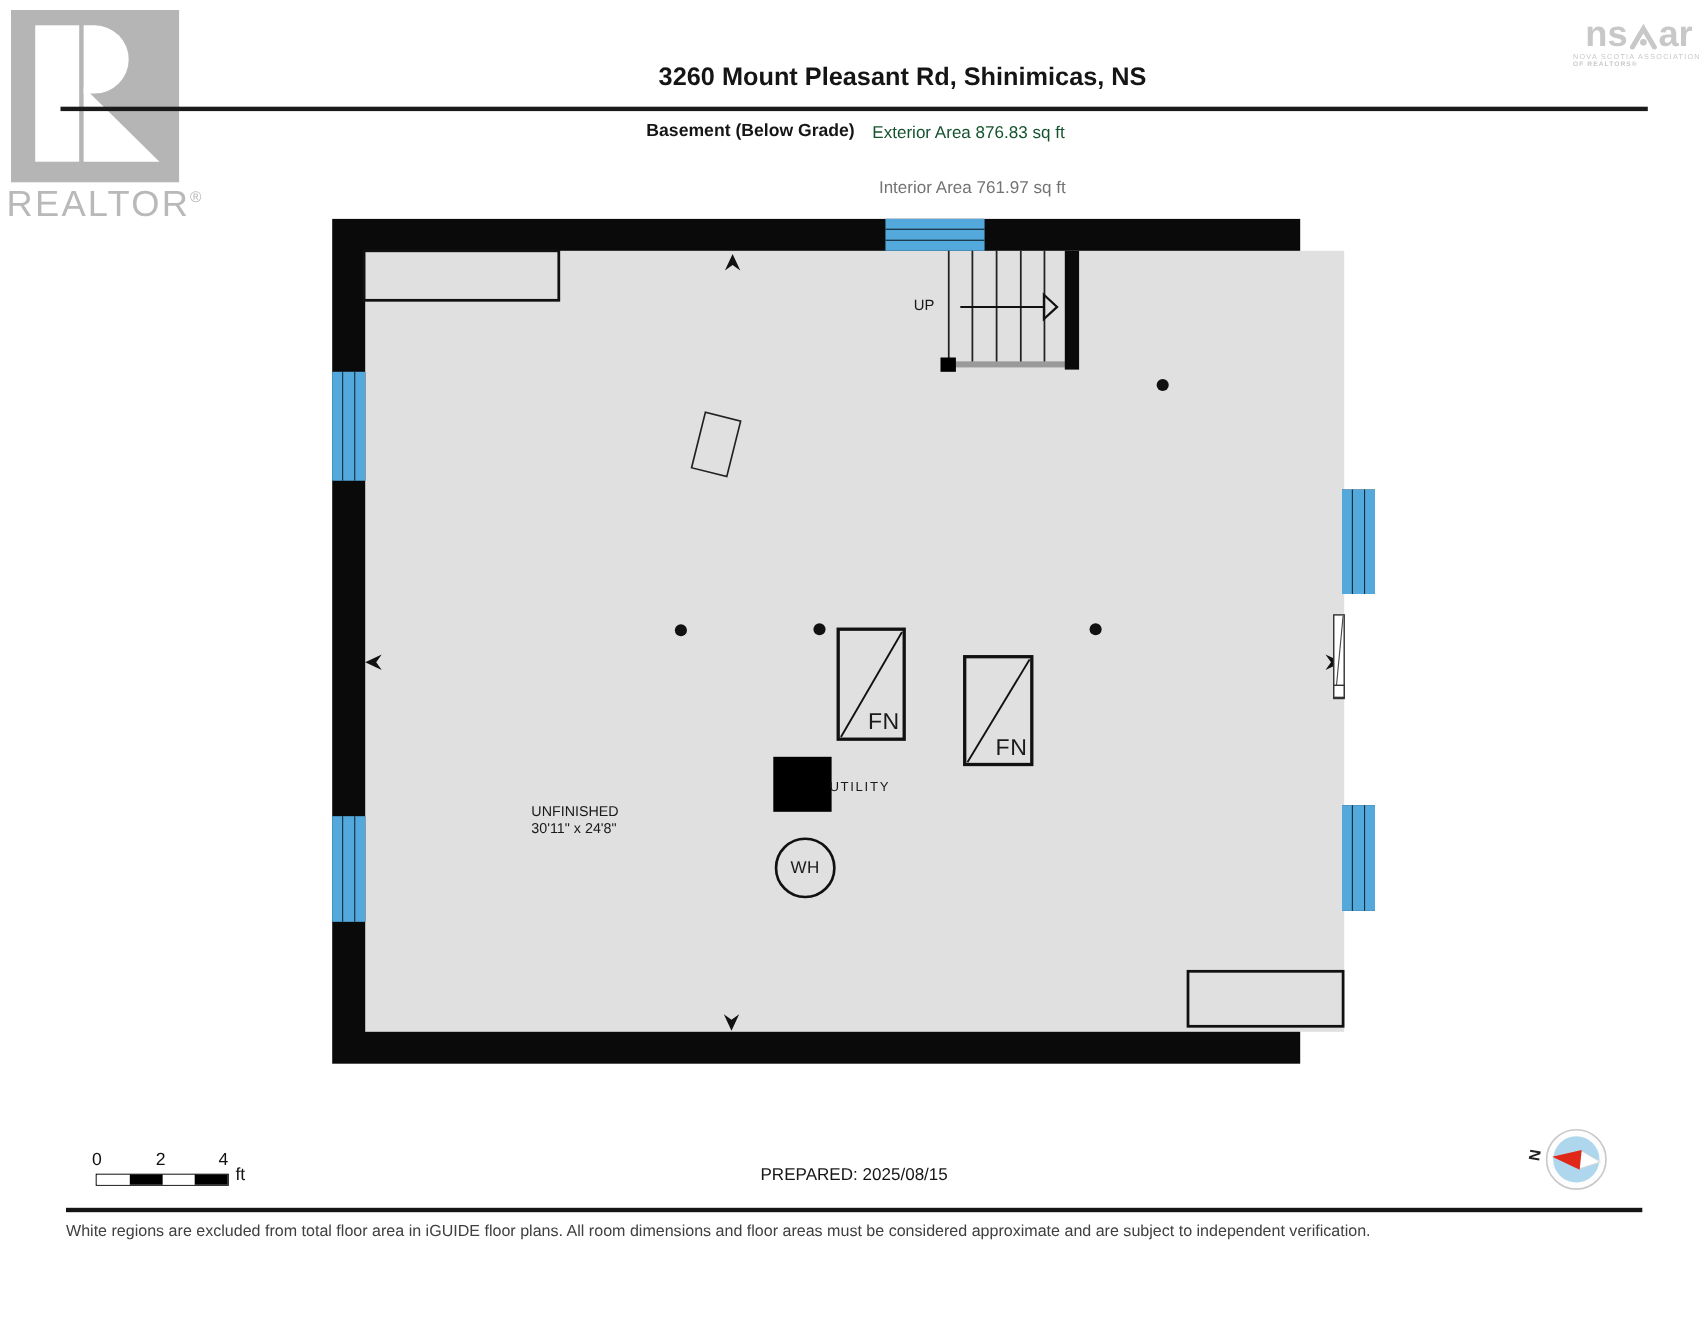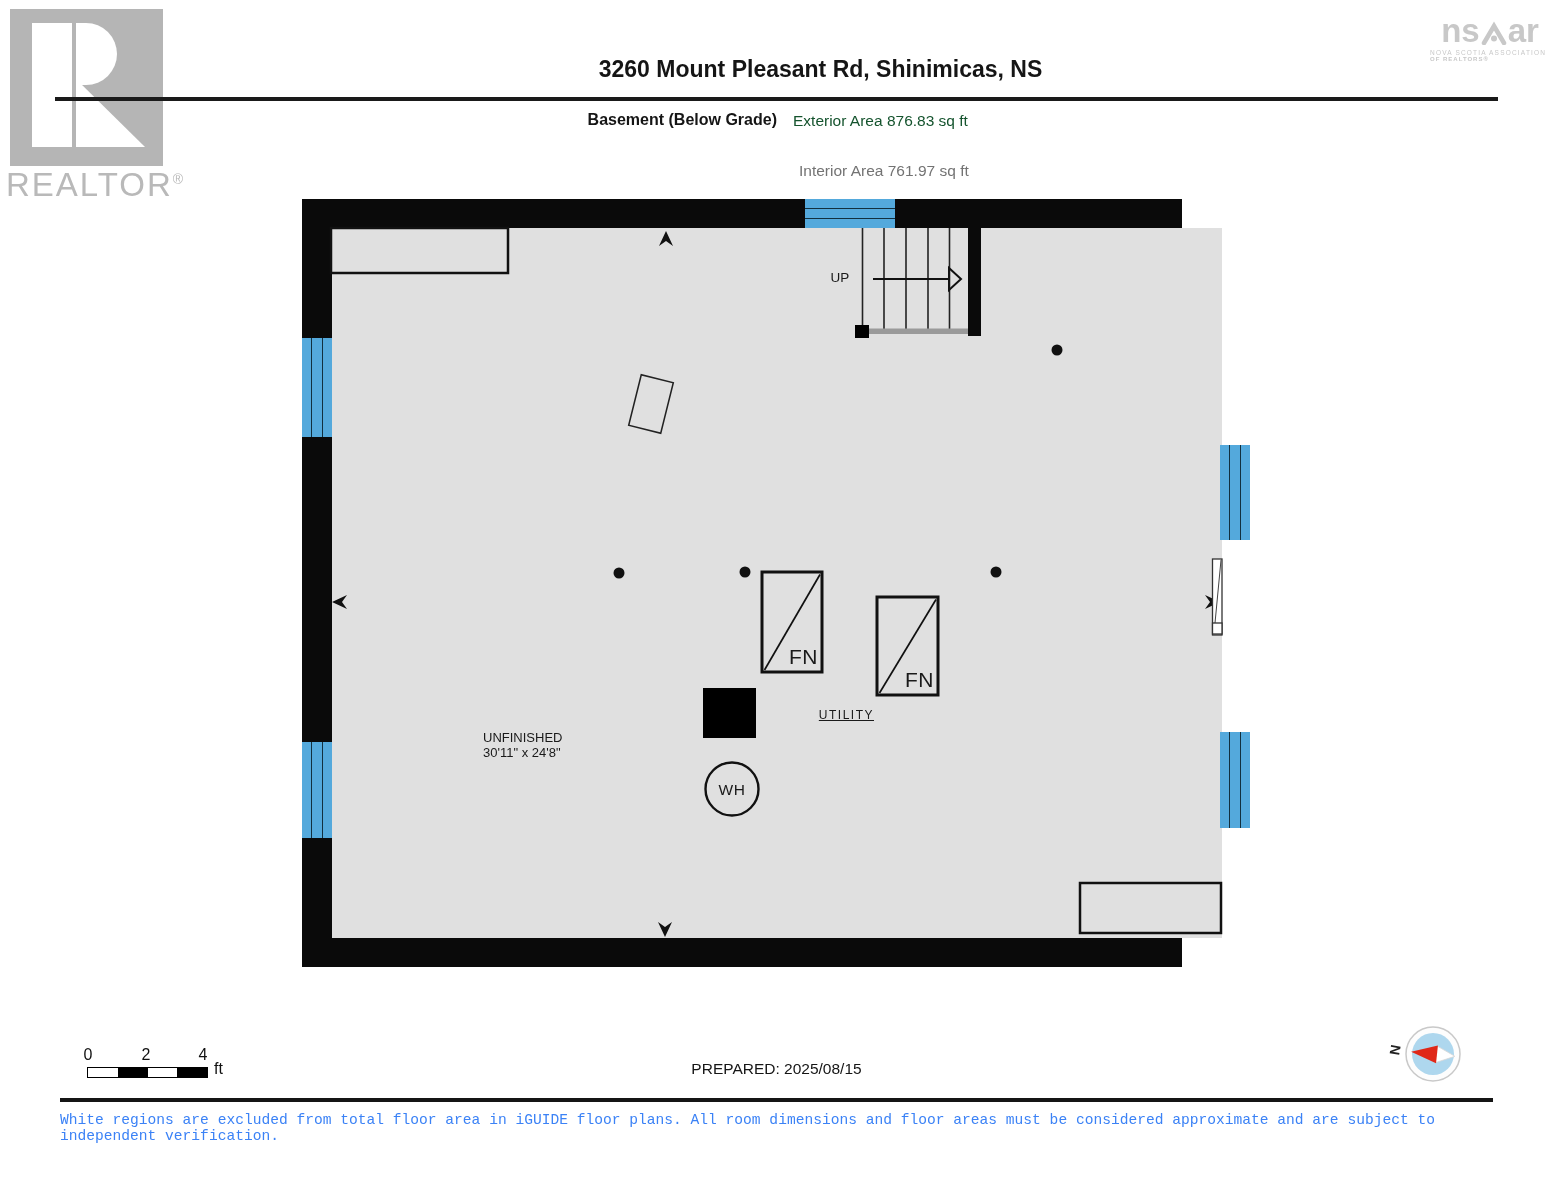--- a/index.html
+++ b/index.html
@@ -35,35 +35,35 @@
   #win-left-1{left:0;top:139px;width:30px;height:99px;}
   #win-left-2{left:0;top:543px;width:30px;height:96px;}
   #win-right-1{left:918px;top:246px;width:30px;height:95px;}
   #win-right-2{left:918px;top:533px;width:30px;height:96px;}
   #plan-art{left:0;top:0;}
 
   .plan-label{position:absolute;color:#1a1a1a;}
   #up-label{left:518px;top:71px;width:40px;text-align:center;font-size:13.5px;}
   #fn1-label{left:462px;top:446px;width:54px;text-align:right;font-size:21px;letter-spacing:.5px;}
   #fn2-label{left:577px;top:469px;width:55px;text-align:right;font-size:21px;letter-spacing:.5px;}
-  #utility-label{left:452px;top:509px;width:120px;text-align:right;font-size:12px;letter-spacing:1.5px;text-decoration:underline;}
+  #utility-label{left:452px;top:509px;width:120px;text-align:left;font-size:12px;letter-spacing:1.5px;}
   #wh-label{left:400px;top:582px;width:60px;text-align:center;font-size:15.5px;letter-spacing:.5px;}
   #room-label{left:181px;top:532px;font-size:13px;line-height:14.5px;}
 
   
   #scalebar{left:80px;top:1046px;width:240px;height:40px;font-size:16px;color:#111;}
   #scalebar .tick{position:absolute;top:0;width:16px;text-align:center;}
   #scale-strip{position:absolute;left:7px;top:21px;width:119px;height:9px;border:1.6px solid #000;display:flex;}
   #scale-strip .seg{flex:1;}
   #scale-ft{position:absolute;left:134px;top:14px;text-align:center;}
   #prepared{left:0;top:1060px;width:1553px;text-align:center;font-size:15.5px;color:#151515;}
   #compass{left:1388px;top:1024px;width:80px;height:64px;}
   #compass-n{position:absolute;left:2px;top:18px;font-size:14px;font-weight:700;color:#222;transform:rotate(-80deg);}
   #footer-rule{left:60px;top:1098px;width:1433px;height:3.5px;background:#151515;}
-  #disclaimer{left:60px;top:1112px;width:1440px;font-size:14.6px;color:#3b82f6;font-family:Liberation Mono, monospace;}
+  #disclaimer{left:60px;top:1112px;width:1440px;font-size:14.6px;color:#404040;}
 </style>
 </head>
 <body>
 
 <div id="page">
 
   <div class="abs" id="realtor-logo-box">
     <svg width="153" height="157" viewBox="0 0 153 157">
       <rect x="0" y="0" width="153" height="157" fill="#b5b5b5"></rect>
       <rect x="22" y="14" width="40" height="124" fill="#ffffff"></rect>

